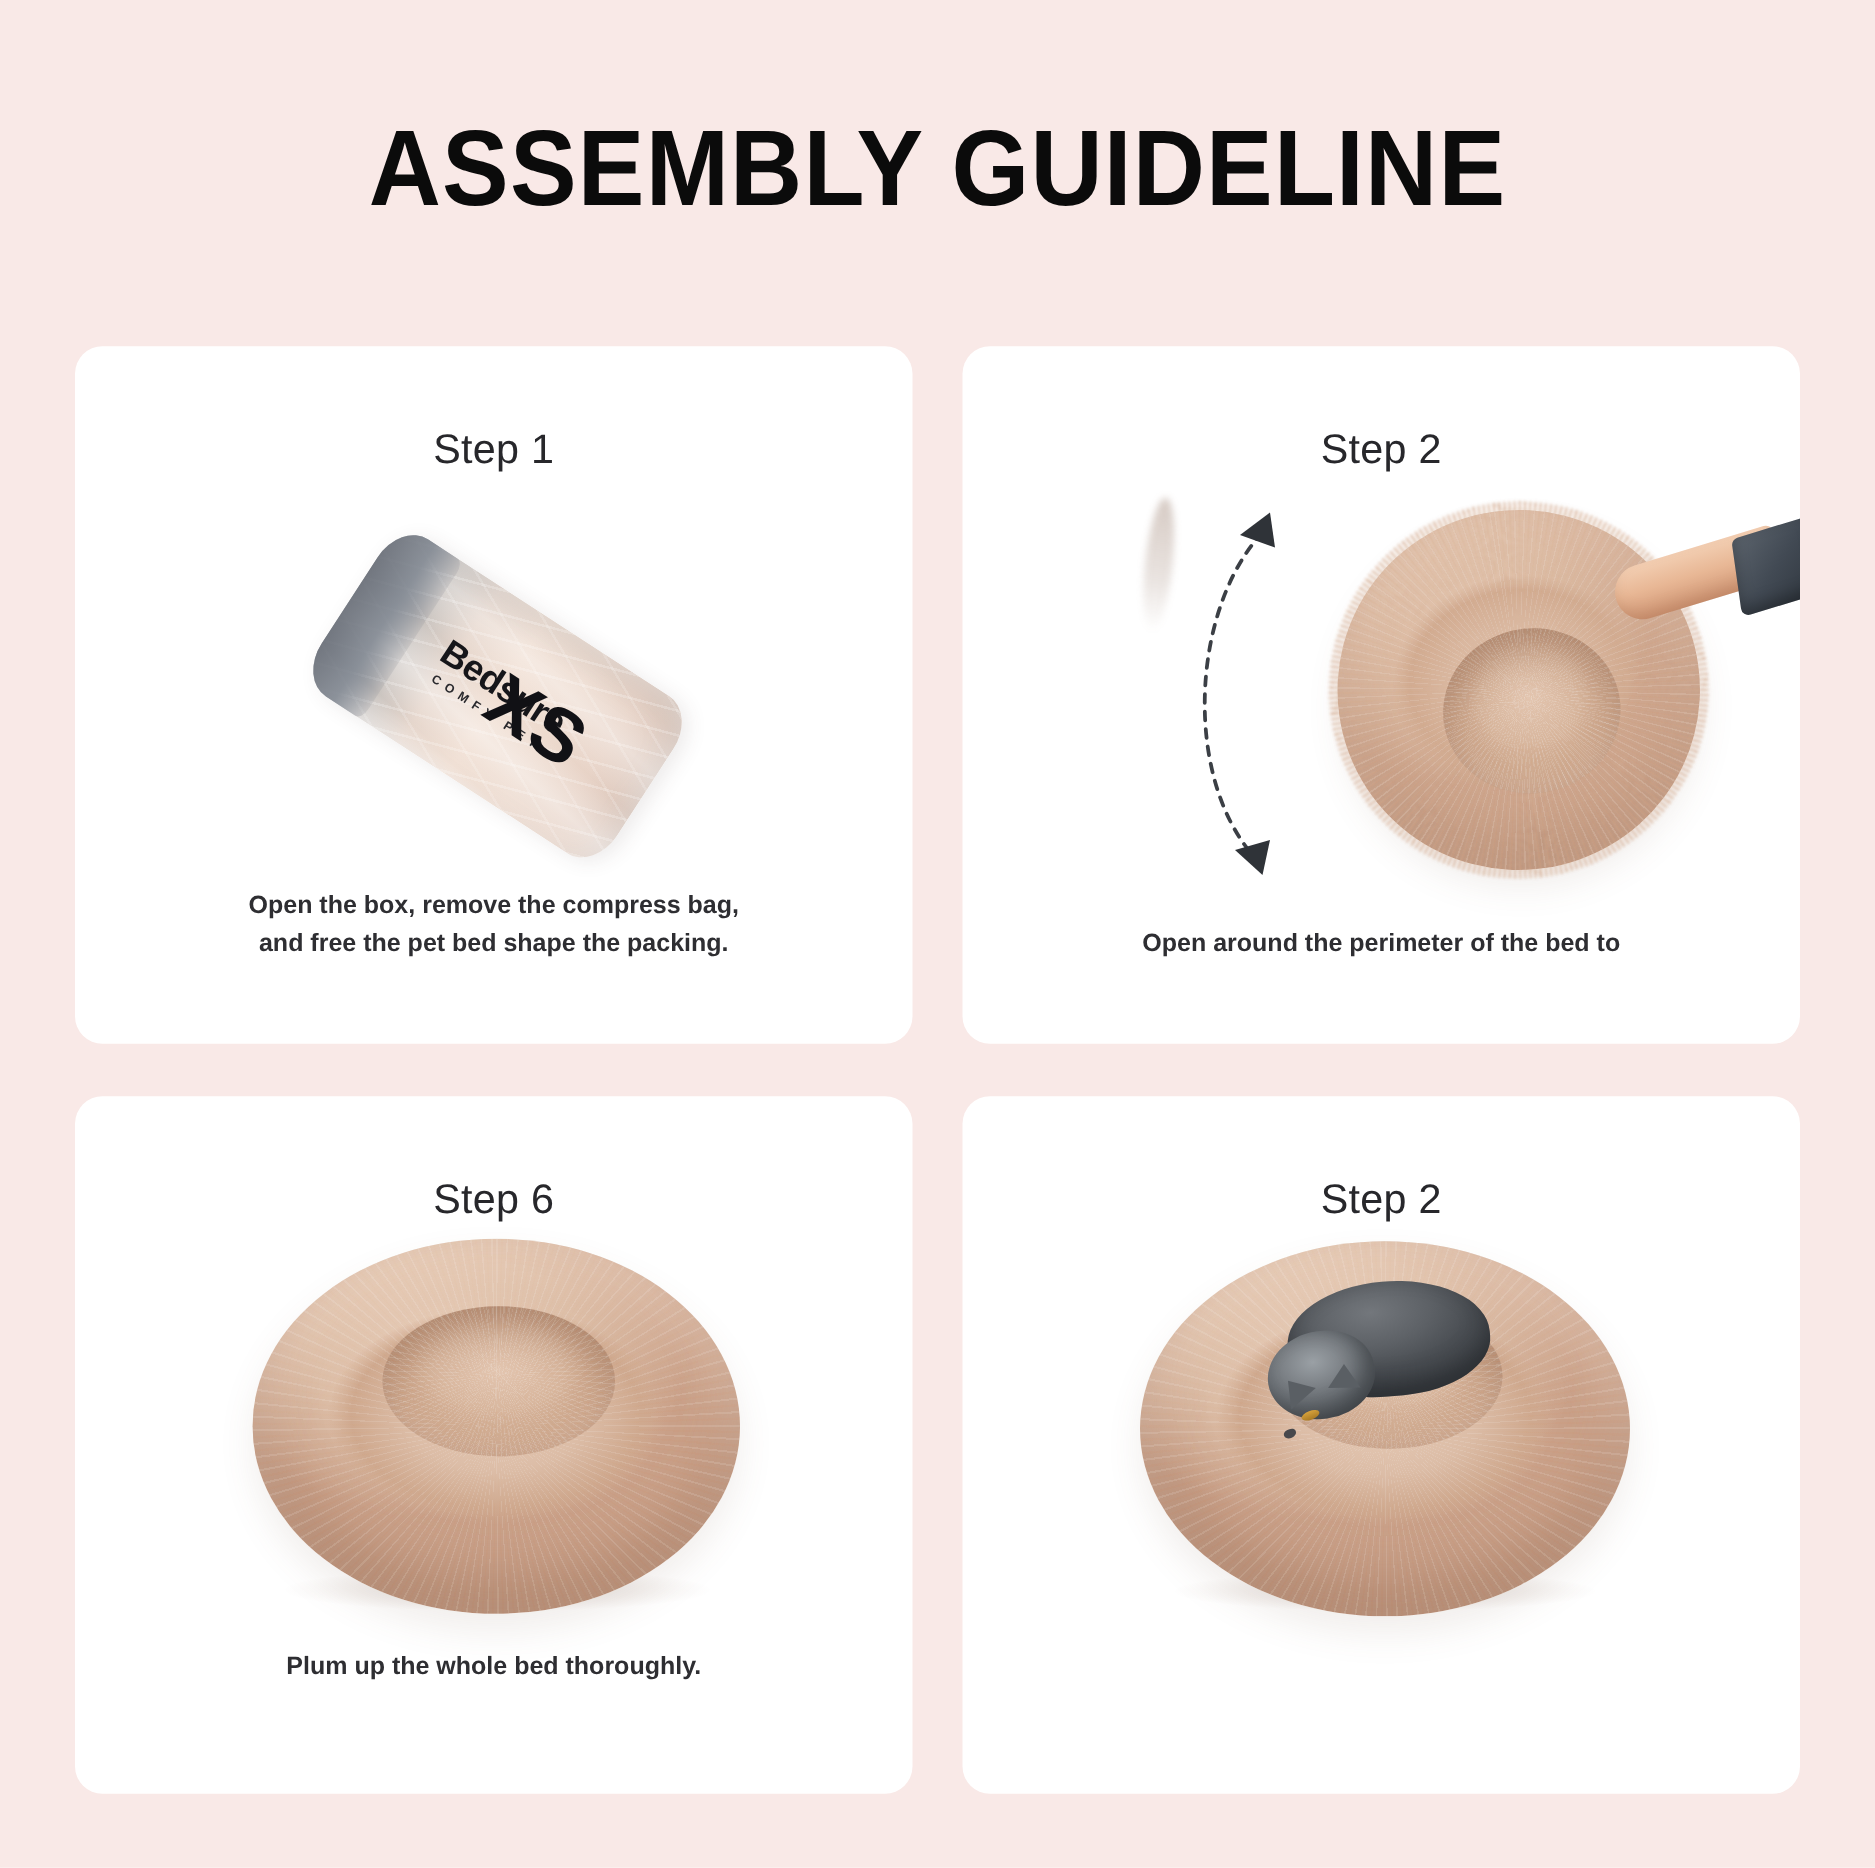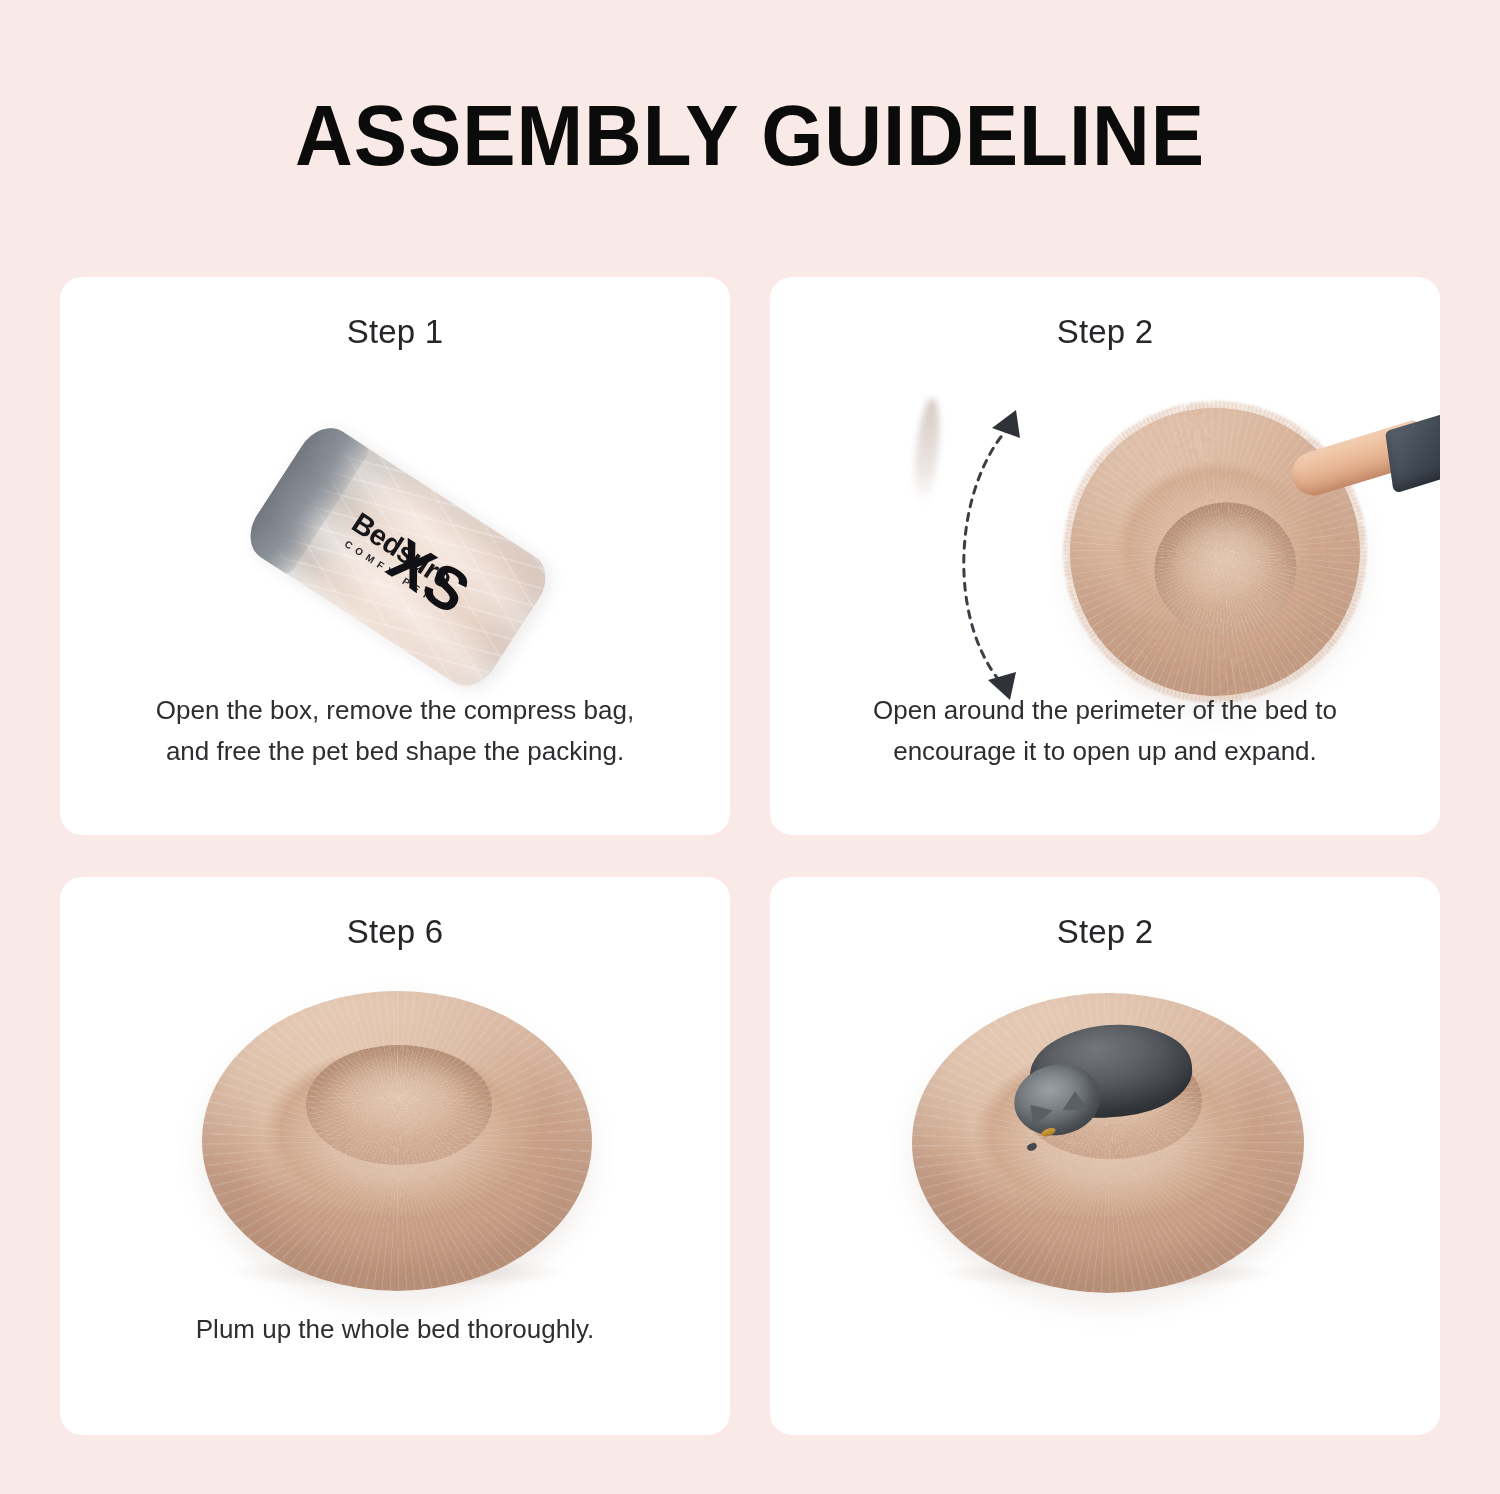--- a/index.html
+++ b/index.html
@@ -49,40 +49,40 @@
 
   .card {
     background: #ffffff;
     border-radius: 22px;
     position: relative;
     overflow: hidden;
   }
 
   .step-title {
     position: absolute;
-    top: 36px;
+    top: 63px;
     left: 0;
     width: 100%;
     text-align: center;
     font-size: 33px;
     font-weight: 400;
     color: #27272b;
     letter-spacing: 0.2px;
   }
 
   .caption {
     position: absolute;
     bottom: 64px;
     left: 0;
     width: 100%;
     text-align: center;
-    font-size: 26px;
+    font-size: 20px;
     line-height: 1.55;
     color: #2e2e32;
-    font-weight: 400;
+    font-weight: 700;
     padding: 0 48px;
   }
   .card.row2 .caption { bottom: 86px; }
 
   
   .stage {
     position: absolute;
     top: 105px;
     left: 0;
     width: 100%;
@@ -434,21 +434,20 @@
       <div class="bed bed2">
         <div class="bed-well"></div>
       </div>
       <div class="bed2-crease"></div>
       <div class="arm"></div>
       <div class="sleeve"></div>
     </div>
 
     <div class="caption">
       <span>Open around the perimeter of the bed to</span><br>
-      <span>encourage it to open up and expand.</span>
     </div>
   </div>
 
   <div class="card row2">
     <div class="step-title">Step 6</div>
 
     <div class="stage">
       <div class="bed3-shadow"></div>
       <div class="bed bed3">
         <div class="bed-well"></div>

